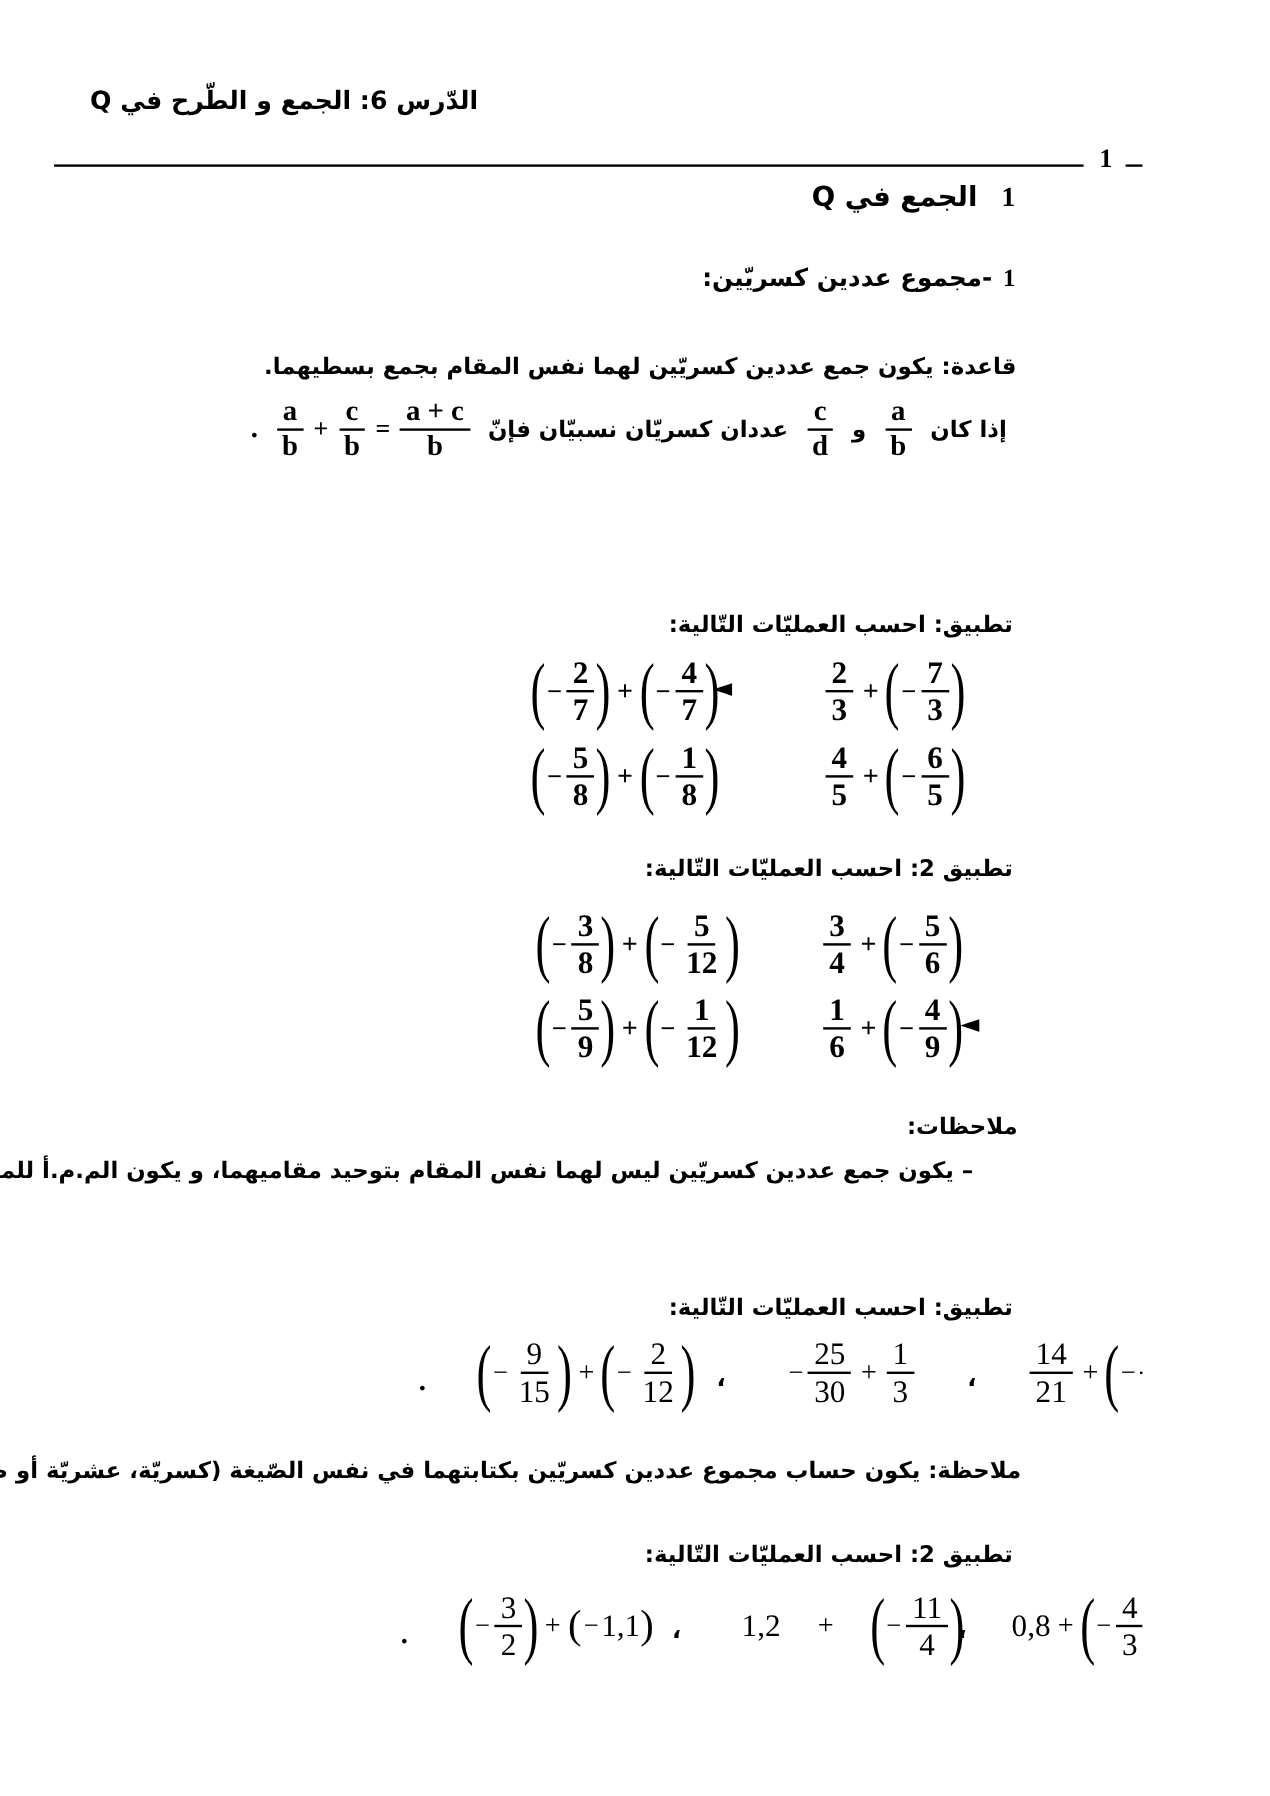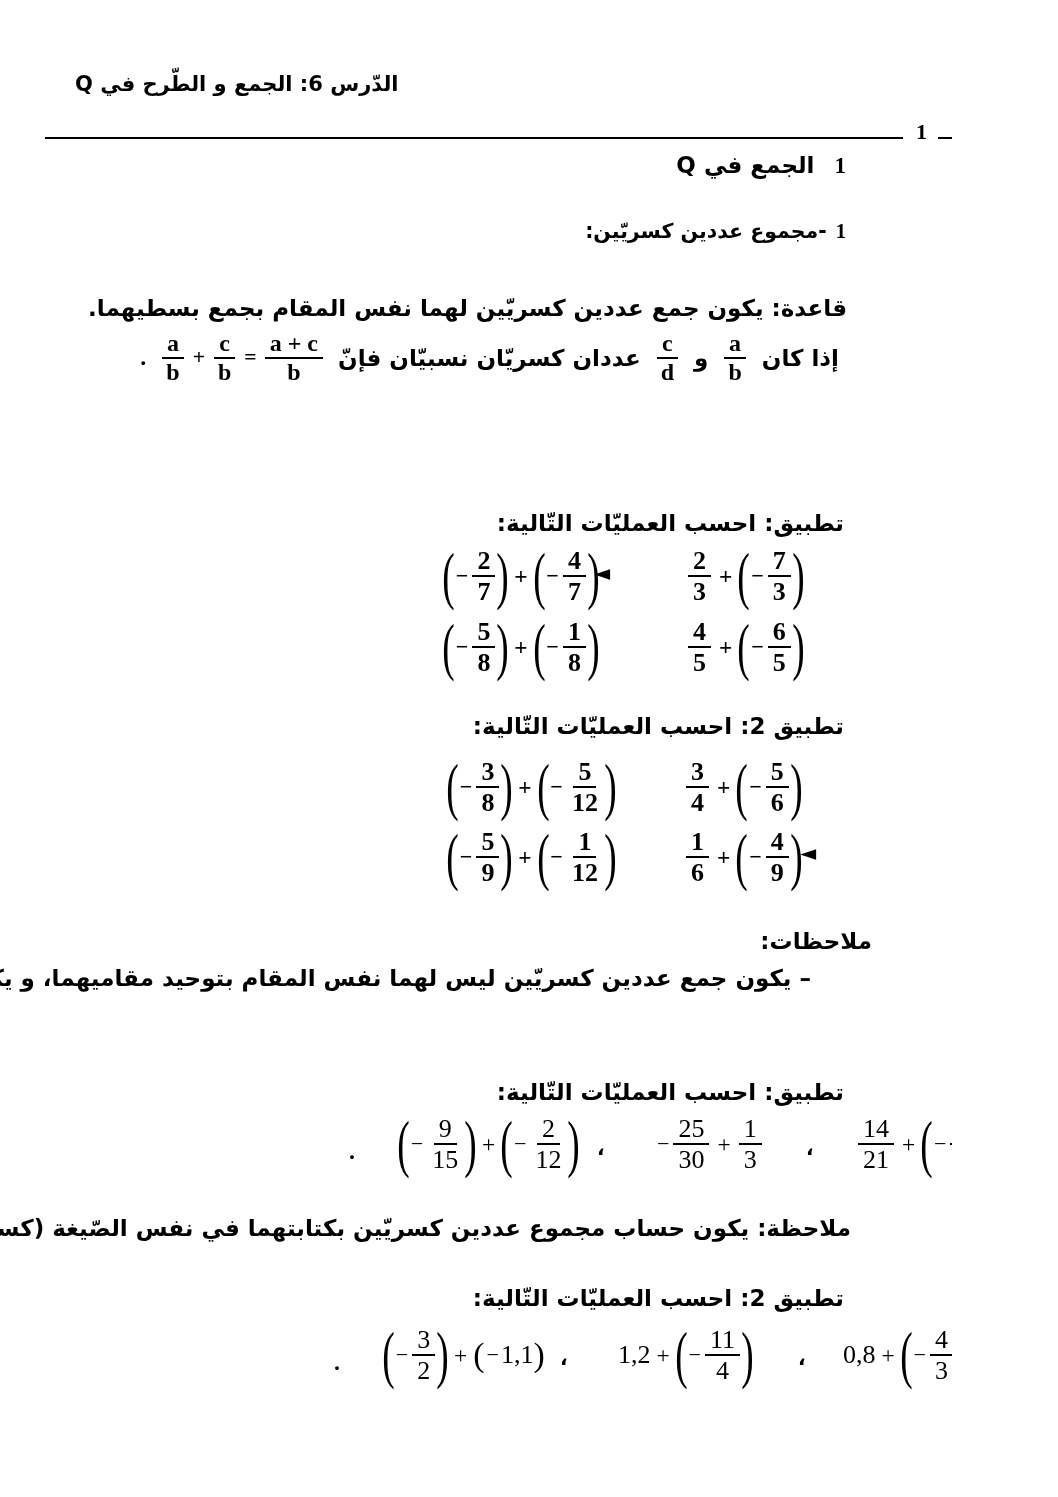--- a/index.html
+++ b/index.html
@@ -1,21 +1,21 @@
 <!DOCTYPE html>
 <html lang="ar"><head>
 <meta charset="utf-8">
 <style>
   html,body{margin:0;padding:0;background:#ffffff;}
   #page{position:relative;width:952px;height:1497px;background:#ffffff;overflow:hidden;color:#000;}
   .abs{position:absolute;}
   .ar{
     font-family:"DejaVu Sans",sans-serif;
     font-weight:bold;
-    font-size:23px;
+    font-size:19px;
     direction:rtl;
     unicode-bidi:plaintext;
     white-space:nowrap;
     color:#000;
   }
   .rtlflex{display:flex;direction:rtl;align-items:baseline;}
   .hnum{font-family:"Liberation Serif",serif;font-weight:bold;direction:ltr;}
   
   .mexpr{
     display:inline-flex;align-items:center;white-space:nowrap;
@@ -58,36 +58,36 @@
   #arrow1{left:594px;top:563px;}
   #r1r{left:686px;top:546px;}
   #r2l{left:443px;top:617px;}
   #r2r{left:686px;top:617px;}
   #app2{right:108px;top:713px;}
   #r3l{left:447px;top:757px;}
   #r3r{left:684px;top:757px;}
   #r4l{left:447px;top:827px;}
   #r4r{left:684px;top:827px;}
   #arrow2{left:800px;top:843px;}
-  #notesh{right:80px;top:928px;margin-left:34px;}
+  #notesh{right:104px;top:928px;margin-left:34px;}
   #ni1{right:141px;top:965px;}
   #ni2{right:137px;top:1005px;}
   #app3{right:108px;top:1079px;}
   #dot1{left:349px;top:1138px;}
   #r5a{left:398px;top:1114px;}
   #c1{left:597px;top:1136px;}
   #r5b{left:655px;top:1114px;}
   #c2{left:806px;top:1136px;}
   #r5c{left:856px;top:1114px;align-items:center;}
   #note2{right:101px;top:1215px;}
   #app4{right:108px;top:1285px;}
   #dot2{left:334px;top:1349px;}
   #r6a{left:383px;top:1325px;}
   #c3{left:560px;top:1346px;}
-  #r6b{left:618px;top:1325px;}
+  #r6b{left:618px;top:1325px;gap:25px;}
   #c4{left:798px;top:1346px;}
   #r6c{left:843px;top:1325px;justify-content:space-between;}
 </style>
 </head>
 <body>
 
 <div id="page">
 
   <div id="hdr" class="abs ar">الدّرس 6:  الجمع و الطّرح في Q</div>
 

